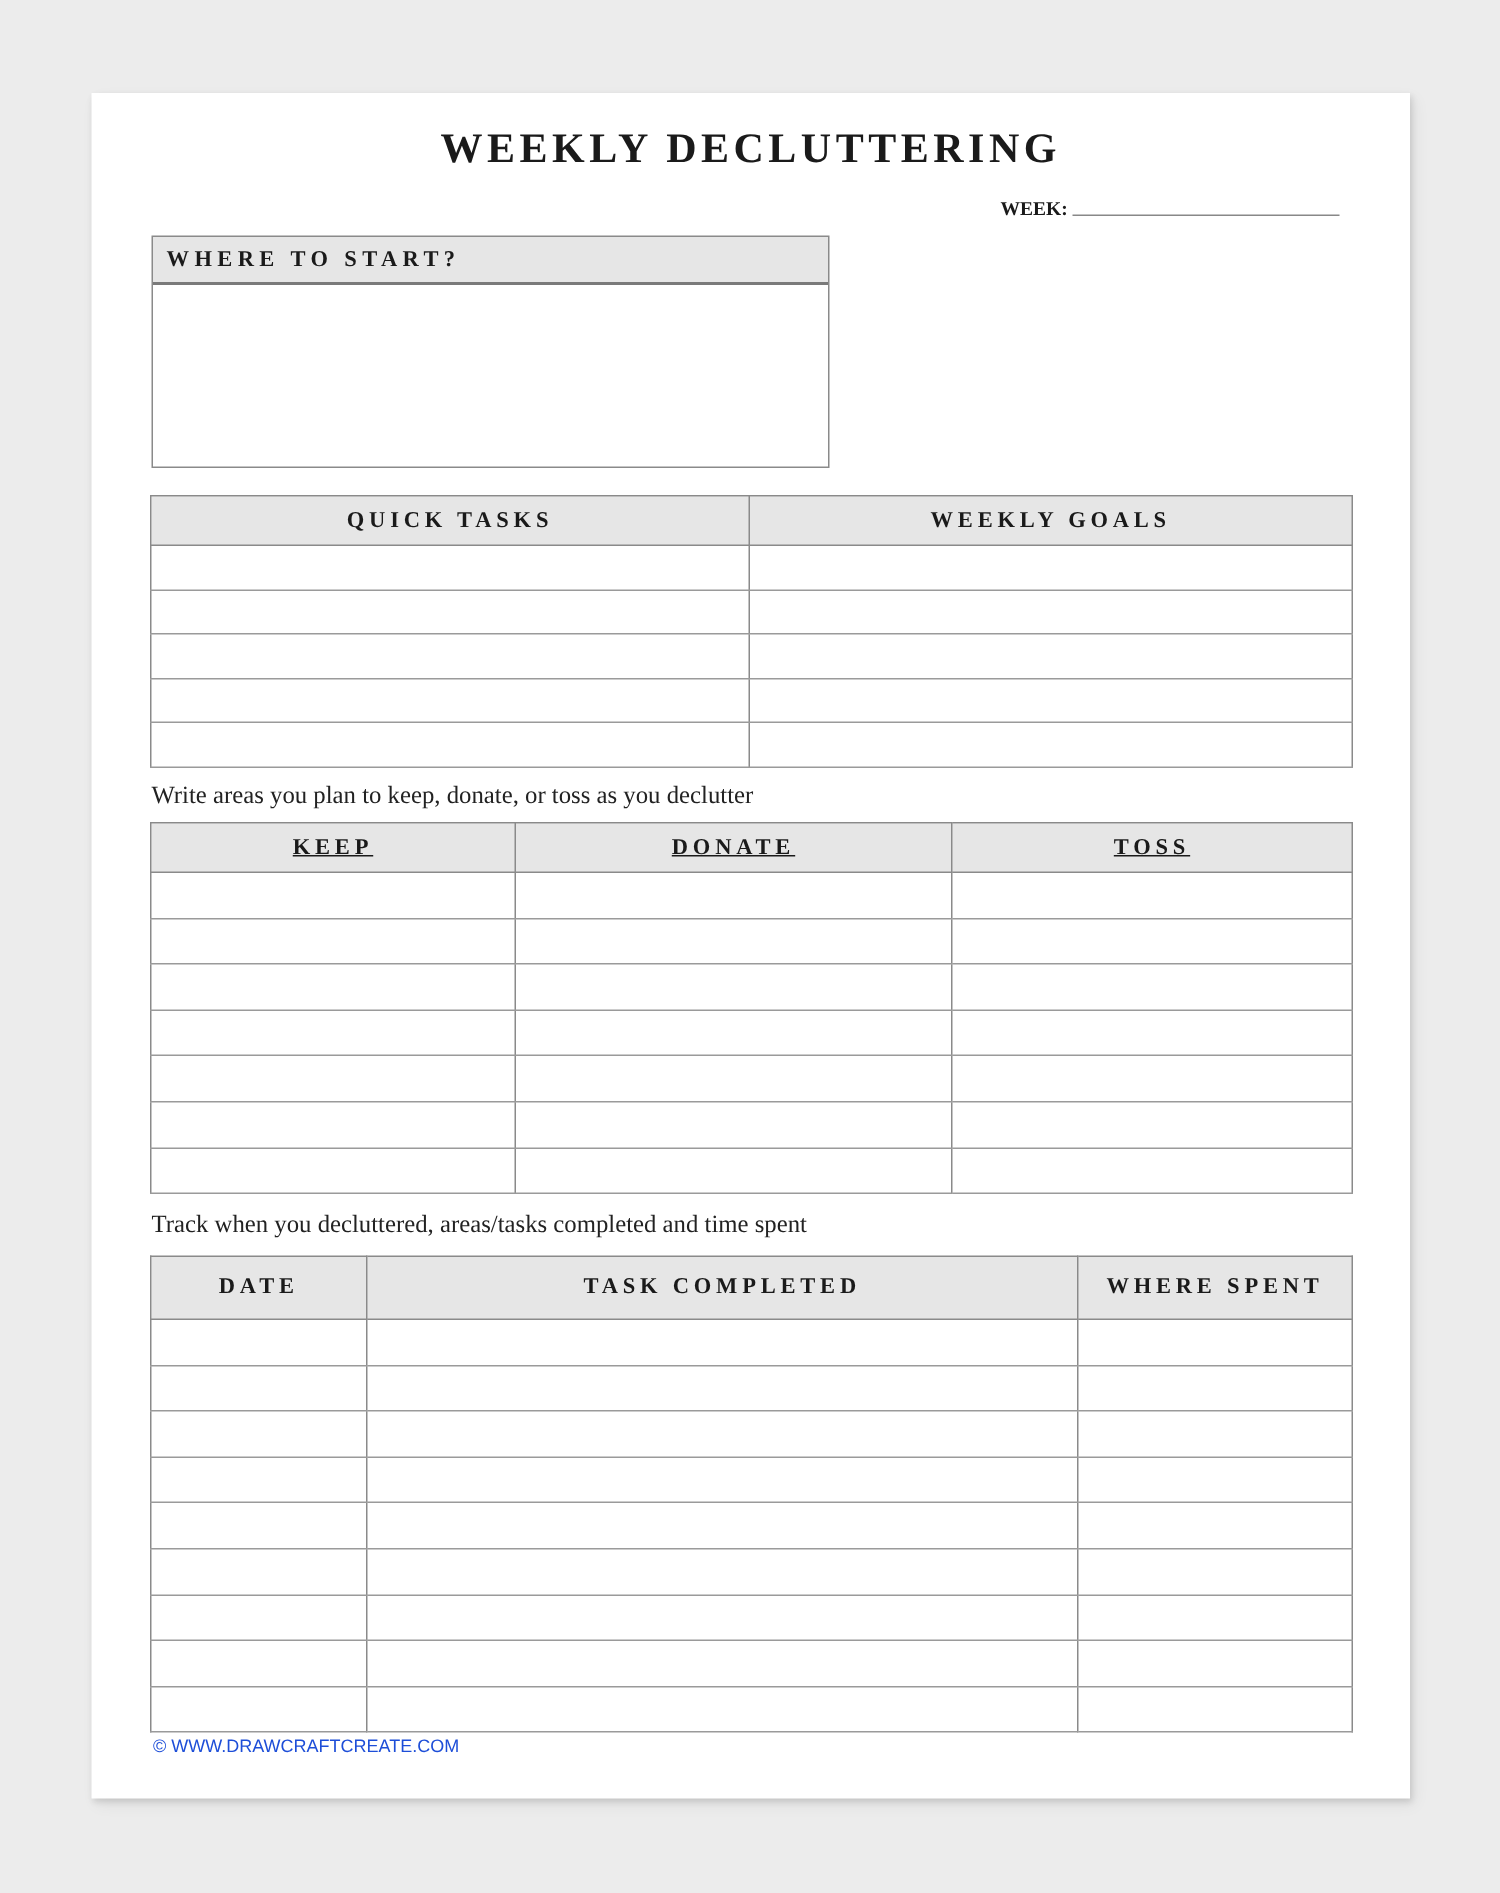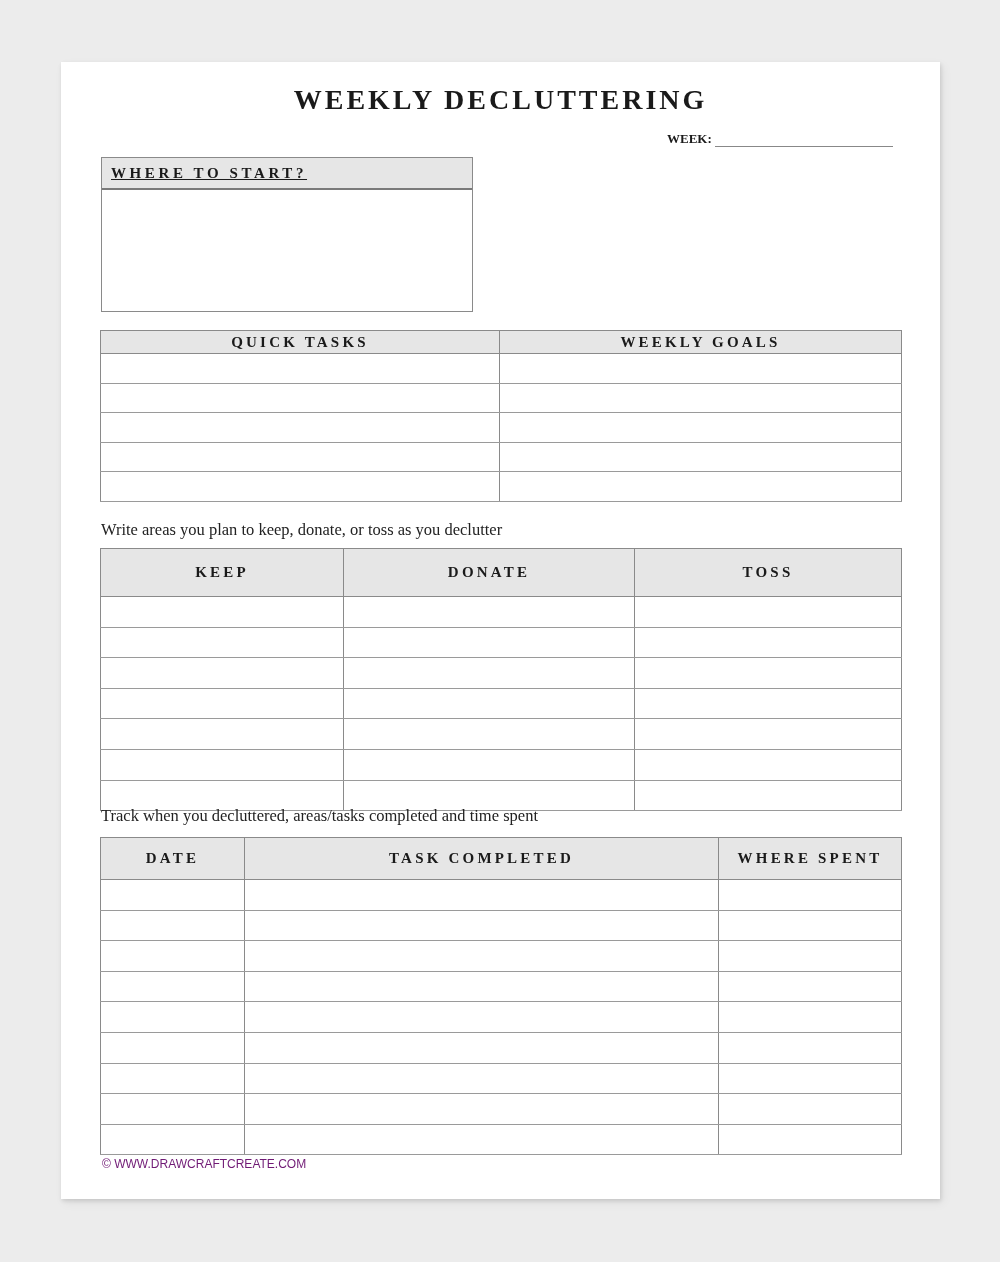--- a/index.html
+++ b/index.html
@@ -26,21 +26,20 @@
       font-weight: bold;
       letter-spacing: 3px;
       color: #1a1a1a;
     }
     .week {
       position: absolute;
       left: 606px; top: 69px;
       font-size: 13px;
       font-weight: bold;
       display: flex;
-      align-items: flex-end;
     }
     .week-line {
       display: inline-block;
       width: 178px;
       height: 13px;
       border-bottom: 1px solid #888;
       margin-left: 3px;
     }
     .box {
       position: absolute;
@@ -96,48 +95,48 @@
       position: absolute;
       left: 40px;
       font-size: 16.5px;
       color: #222;
     }
     .footer {
       position: absolute;
       left: 41px; top: 1095px;
       font-family: "Liberation Sans", "DejaVu Sans", sans-serif;
       font-size: 12px;
-      color: #701a75;
+      color: #1d4ed8;
     }
   </style>
 </head>
 <body>
 
 <div class="page">
 
   <h1 class="title">WEEKLY DECLUTTERING</h1>
 
   <div class="week">
     <span>WEEK:</span>
     <span class="week-line"></span>
   </div>
 
-  <div class="box" style="left:40px; top:95px; width:372px; height:155px;text-decoration:underline;">
+  <div class="box" style="left:40px; top:95px; width:452px; height:155px;">
     <div class="box-head">WHERE TO START?</div>
     <div style="height:120px;"></div>
   </div>
 
 
   <table class="grid" id="tg-table" style="left:39px; top:268px; width:801px;">
     <colgroup>
         <col style="width:399px">
         <col style="width:402px">
       </colgroup>
     <thead>
-        <tr id="tg-head" style="height:23px;border-radius:12px;">
+        <tr id="tg-head" style="height:33px;border-radius:12px;">
           <th>QUICK TASKS</th>
           <th>WEEKLY GOALS</th>
         </tr>
       </thead>
     <tbody id="tg-body">
         <tr style="height: 29.5px;">
           <td></td>
           <td></td>
         </tr>
         <tr style="height: 29.5px;">
@@ -161,21 +160,21 @@
 
   <div class="instr" style="top:458px;">Write areas you plan to keep, donate, or toss as you declutter</div>
 
   <table class="grid" id="kdt-table" style="left:39px; top:486px; width:801px;">
     <colgroup>
         <col style="width:243px">
         <col style="width:291px">
         <col style="width:267px">
       </colgroup>
     <thead>
-        <tr id="kdt-head" style="height:48px;">
+        <tr id="kdt-head" style="height:33px;text-decoration:underline;">
           <th>KEEP</th>
           <th>DONATE</th>
           <th>TOSS</th>
         </tr>
       </thead>
     <tbody id="kdt-body">
         <tr style="height: 30.6px;">
           <td></td>
           <td></td>
           <td></td>

